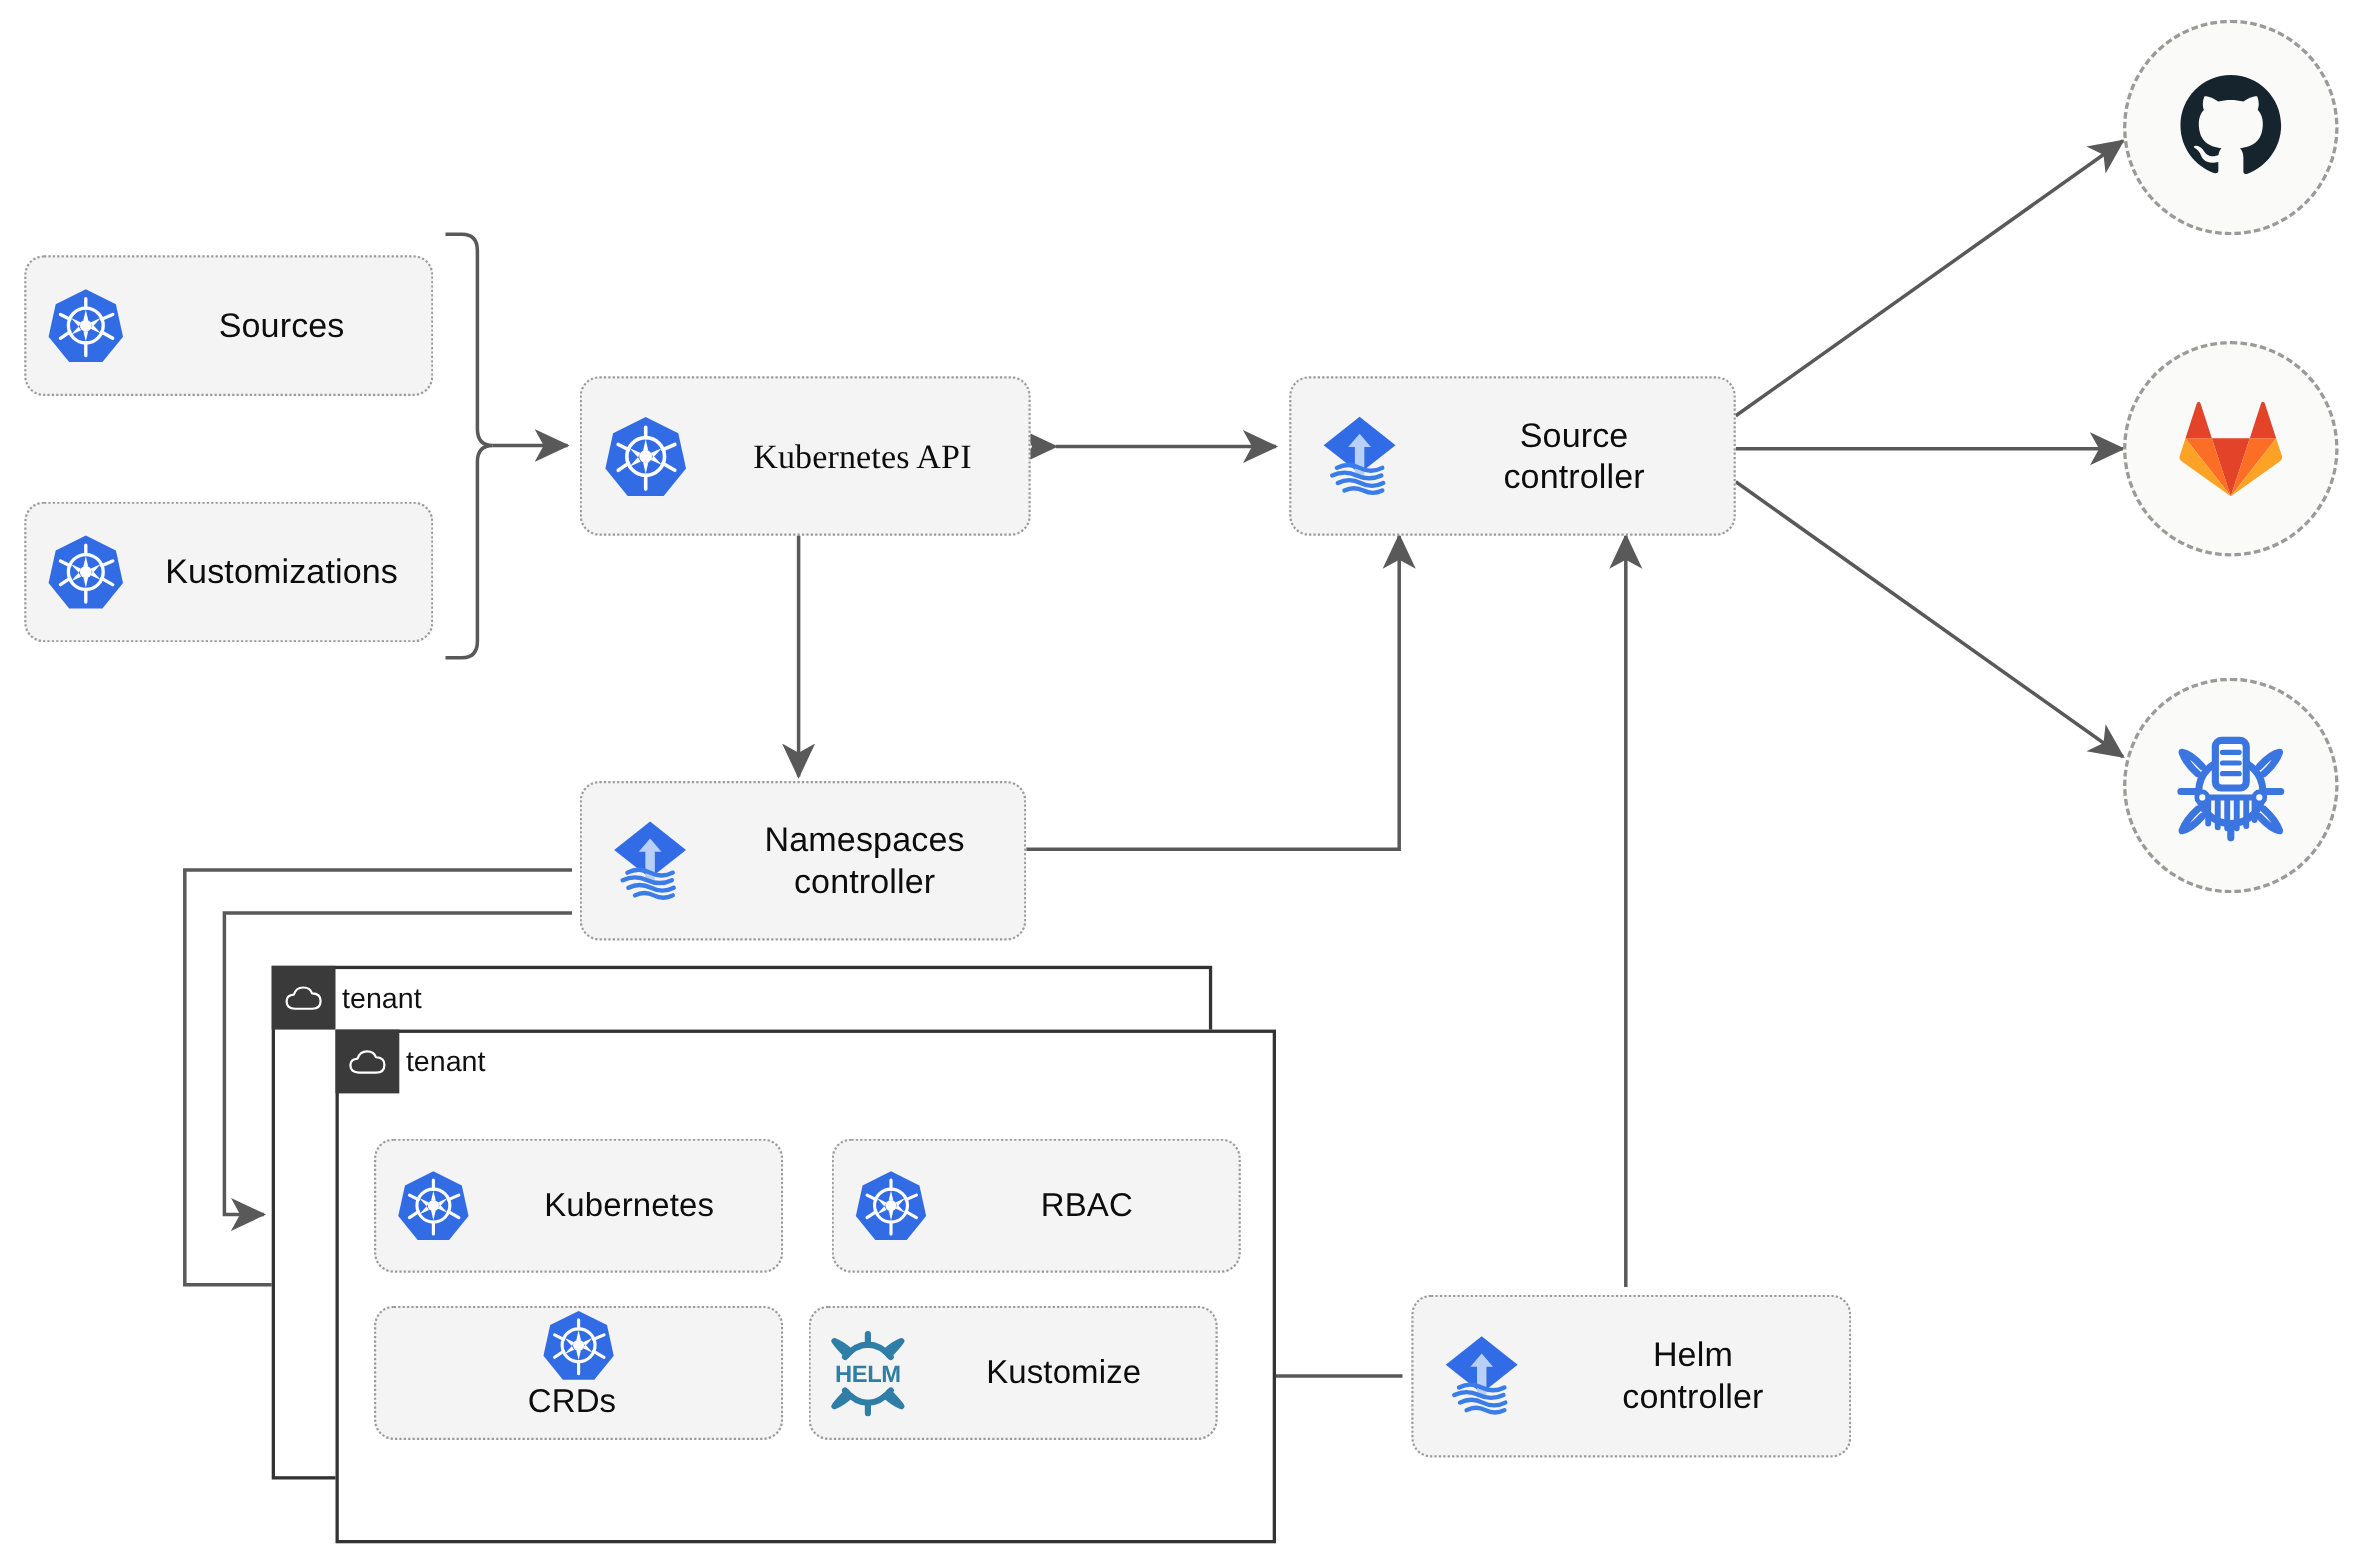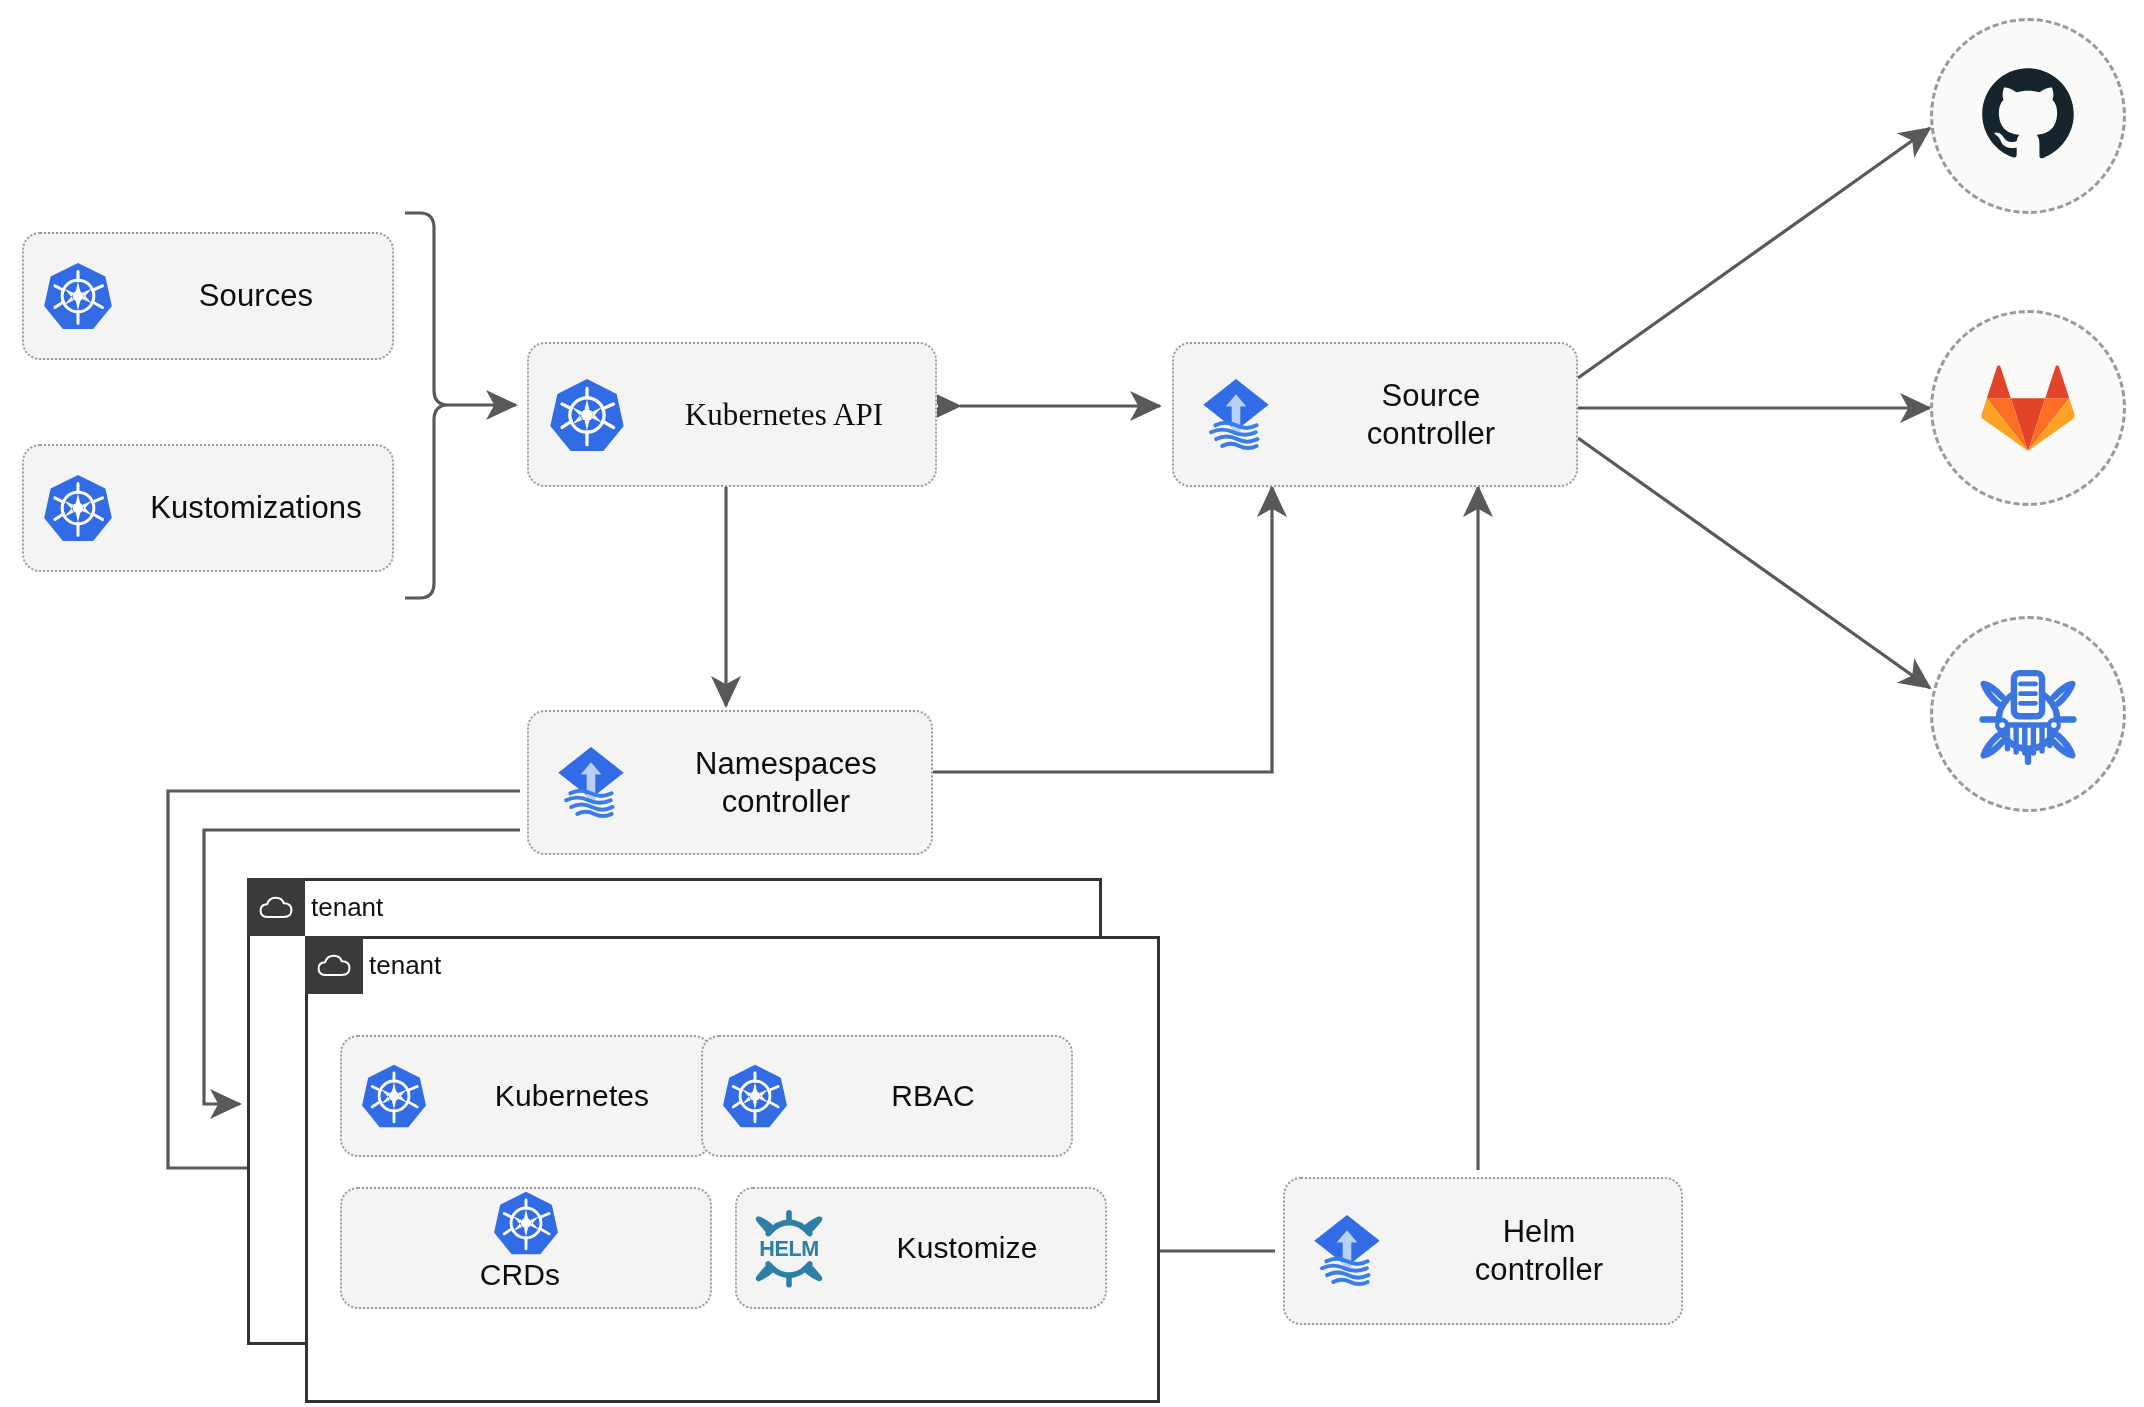--- a/index.html
+++ b/index.html
@@ -133,21 +133,21 @@
           <path d="M31 40 L44 46 L41 51 Z"></path>
           <path d="M69 60 L56 54 L59 49 Z"></path>
           <path d="M31 62 L44 56 L41 51 Z"></path>
           <path d="M69 40 L56 46 L59 51 Z"></path>
         </g>
       </svg>
     </span>
     <span class="lbl">Sources</span>
   </div>
 
-  <div class="node" style="left:22px; top:444px; width:372px; height:128px;">
+  <div class="node" style="left:22px; top:456px; width:372px; height:128px;">
     <span class="ico" style="width:108px;">
       <svg width="72" height="72" viewBox="0 0 100 100" aria-hidden="true">
         <path d="M50 4 L88 23 L97 64 L71 96 L29 96 L3 64 L12 23 Z" fill="#326CE5"></path>
         <g fill="none" stroke="#ffffff" stroke-width="4.2" stroke-linecap="round">
           <circle cx="50" cy="50" r="22"></circle>
           <path d="M50 16 L50 28 M50 72 L50 88 M18 36 L30 42 M70 58 L84 66 M18 66 L30 58 M70 42 L84 36"></path>
         </g>
         <circle cx="50" cy="50" r="7.5" fill="#ffffff"></circle>
         <g fill="#ffffff">
           <path d="M50 30 L53 43 L47 43 Z"></path>
@@ -322,21 +322,21 @@
           <path d="M31 40 L44 46 L41 51 Z"></path>
             <path d="M69 60 L56 54 L59 49 Z"></path>
           <path d="M31 62 L44 56 L41 51 Z"></path>
             <path d="M69 40 L56 46 L59 51 Z"></path>
         </g>
       </svg>
     </span>
     <span class="lbl">Kubernetes</span>
   </div>
 
-  <div class="node small" style="left:701px; top:1035px; width:372px; height:122px;justify-content:flex-end;">
+  <div class="node small" style="left:756px; top:1035px; width:372px; height:122px;justify-content:flex-end;">
     <span class="ico" style="width:104px;">
       <svg width="68" height="68" viewBox="0 0 100 100" aria-hidden="true">
         <path d="M50 4 L88 23 L97 64 L71 96 L29 96 L3 64 L12 23 Z" fill="#326CE5"></path>
         <g fill="none" stroke="#ffffff" stroke-width="4.2" stroke-linecap="round">
           <circle cx="50" cy="50" r="22"></circle>
           <path d="M50 16 L50 28 M50 72 L50 88 M18 36 L30 42 M70 58 L84 66 M18 66 L30 58 M70 42 L84 36"></path>
         </g>
         <circle cx="50" cy="50" r="7.5" fill="#ffffff"></circle>
         <g fill="#ffffff">
           <path d="M50 30 L53 43 L47 43 Z"></path>

